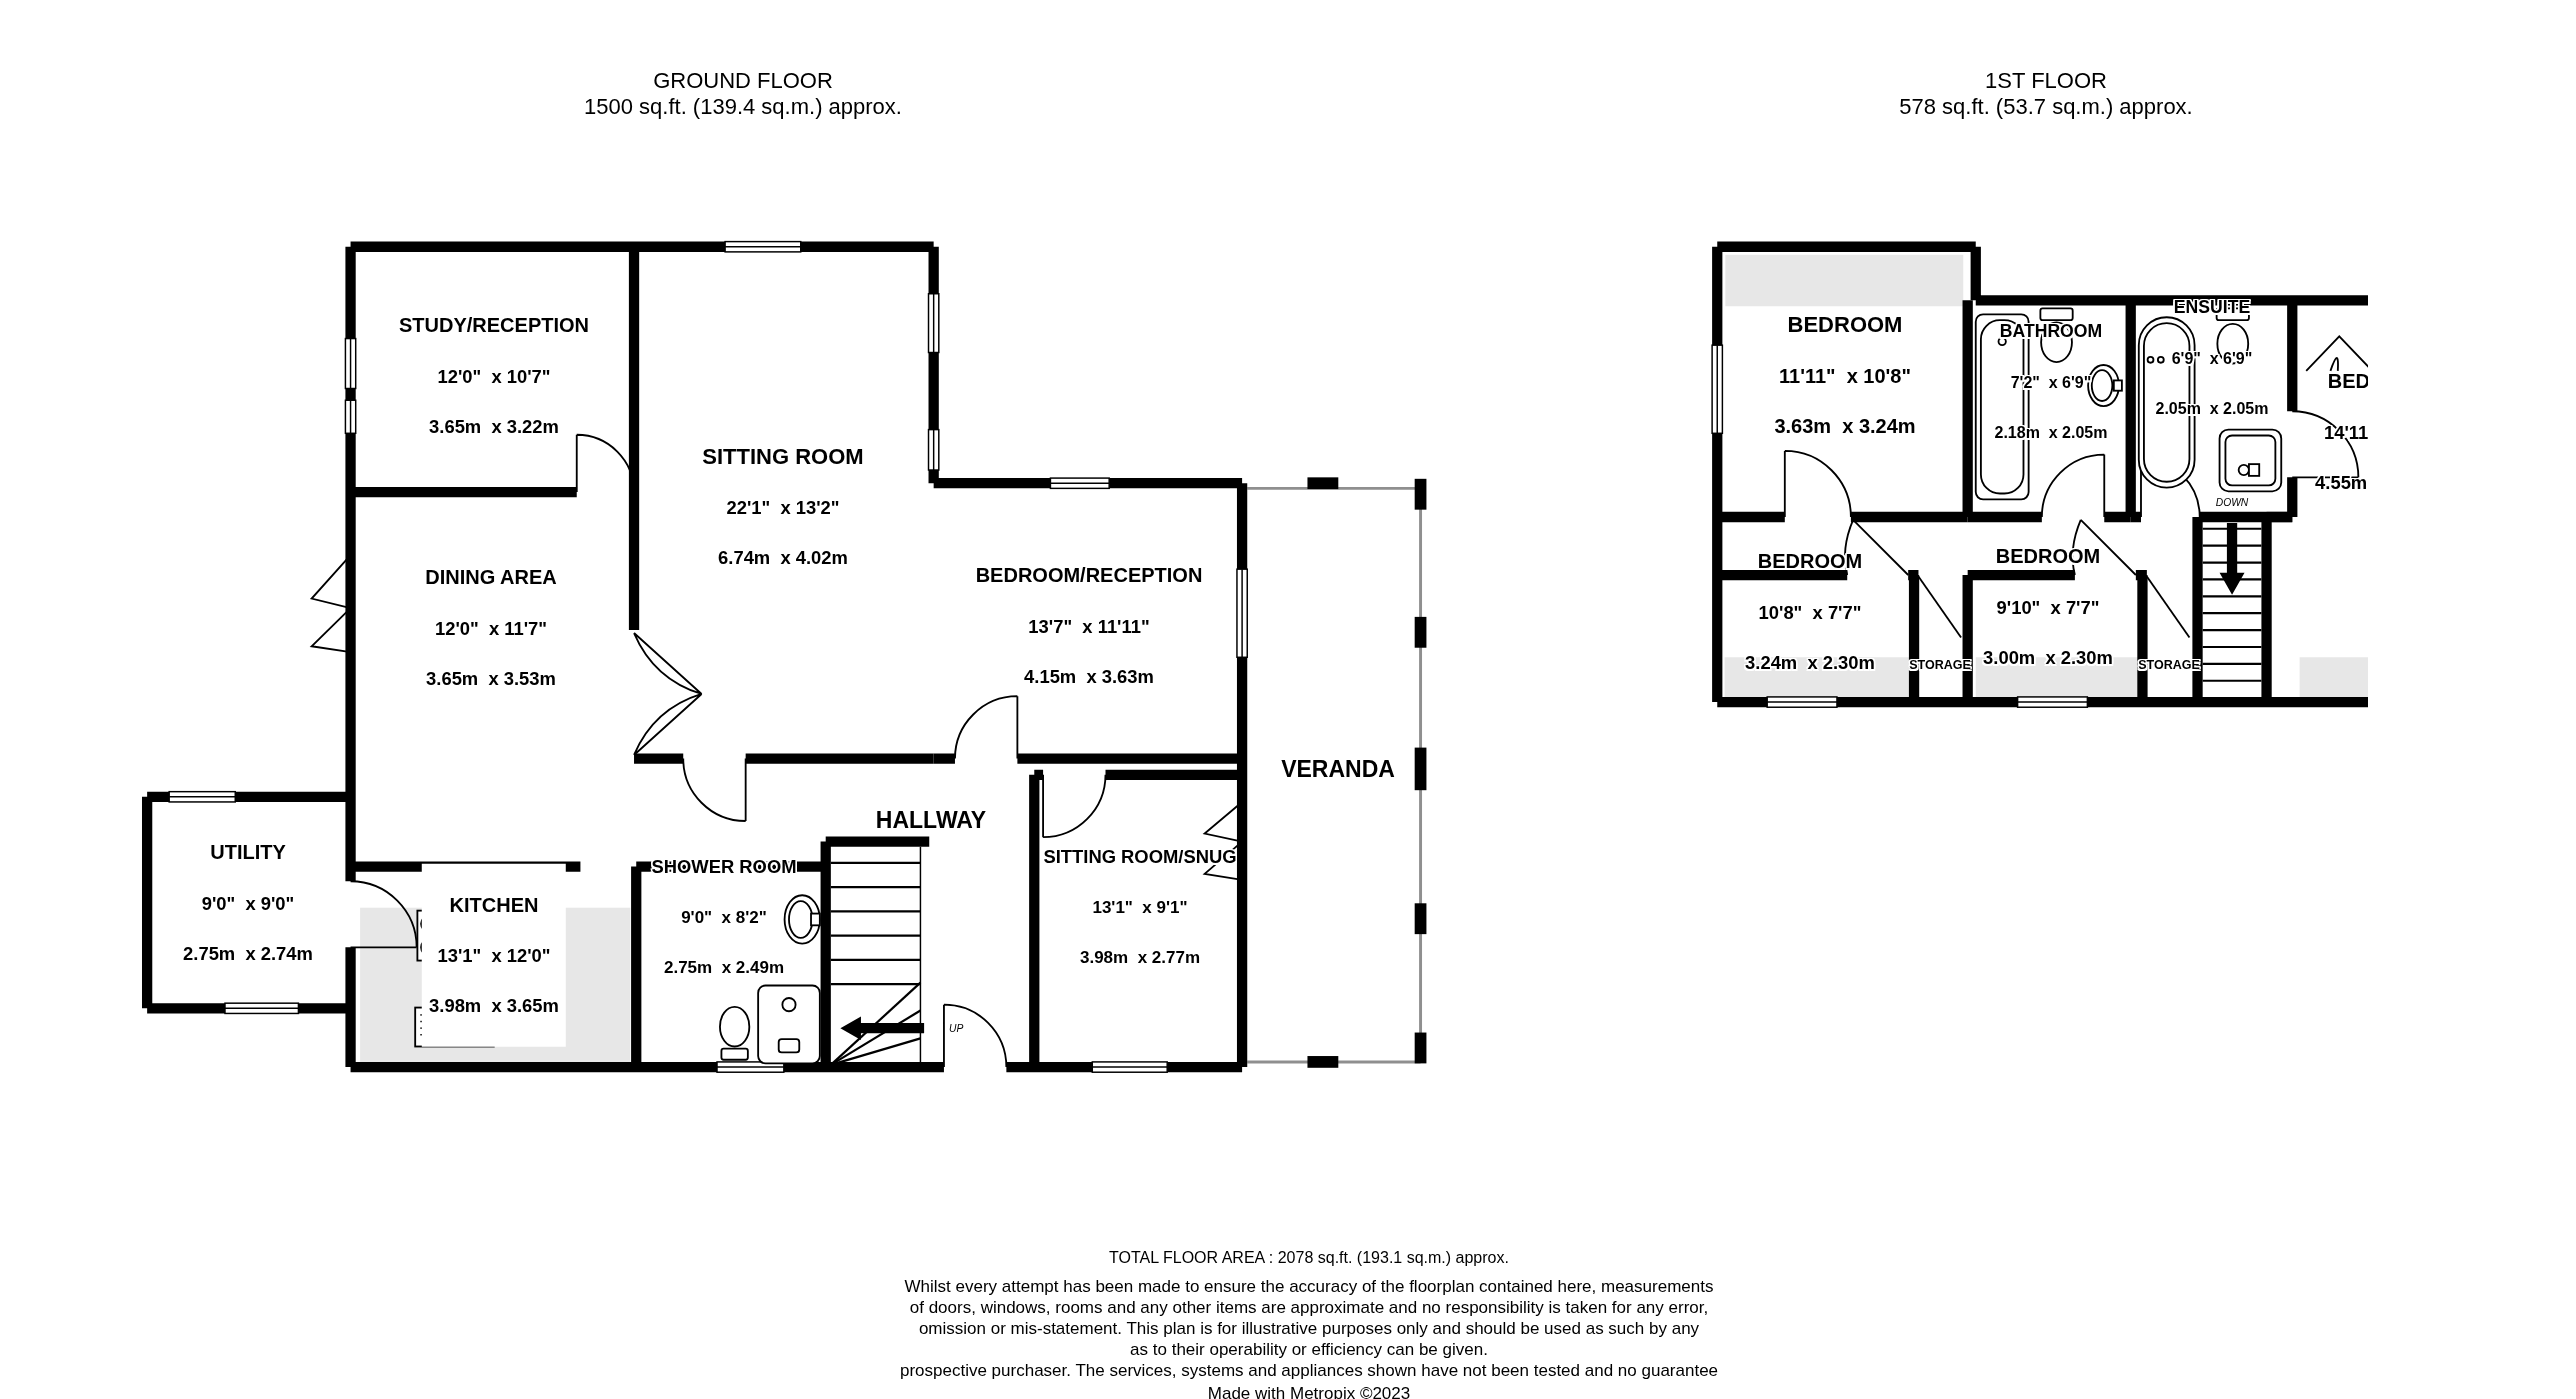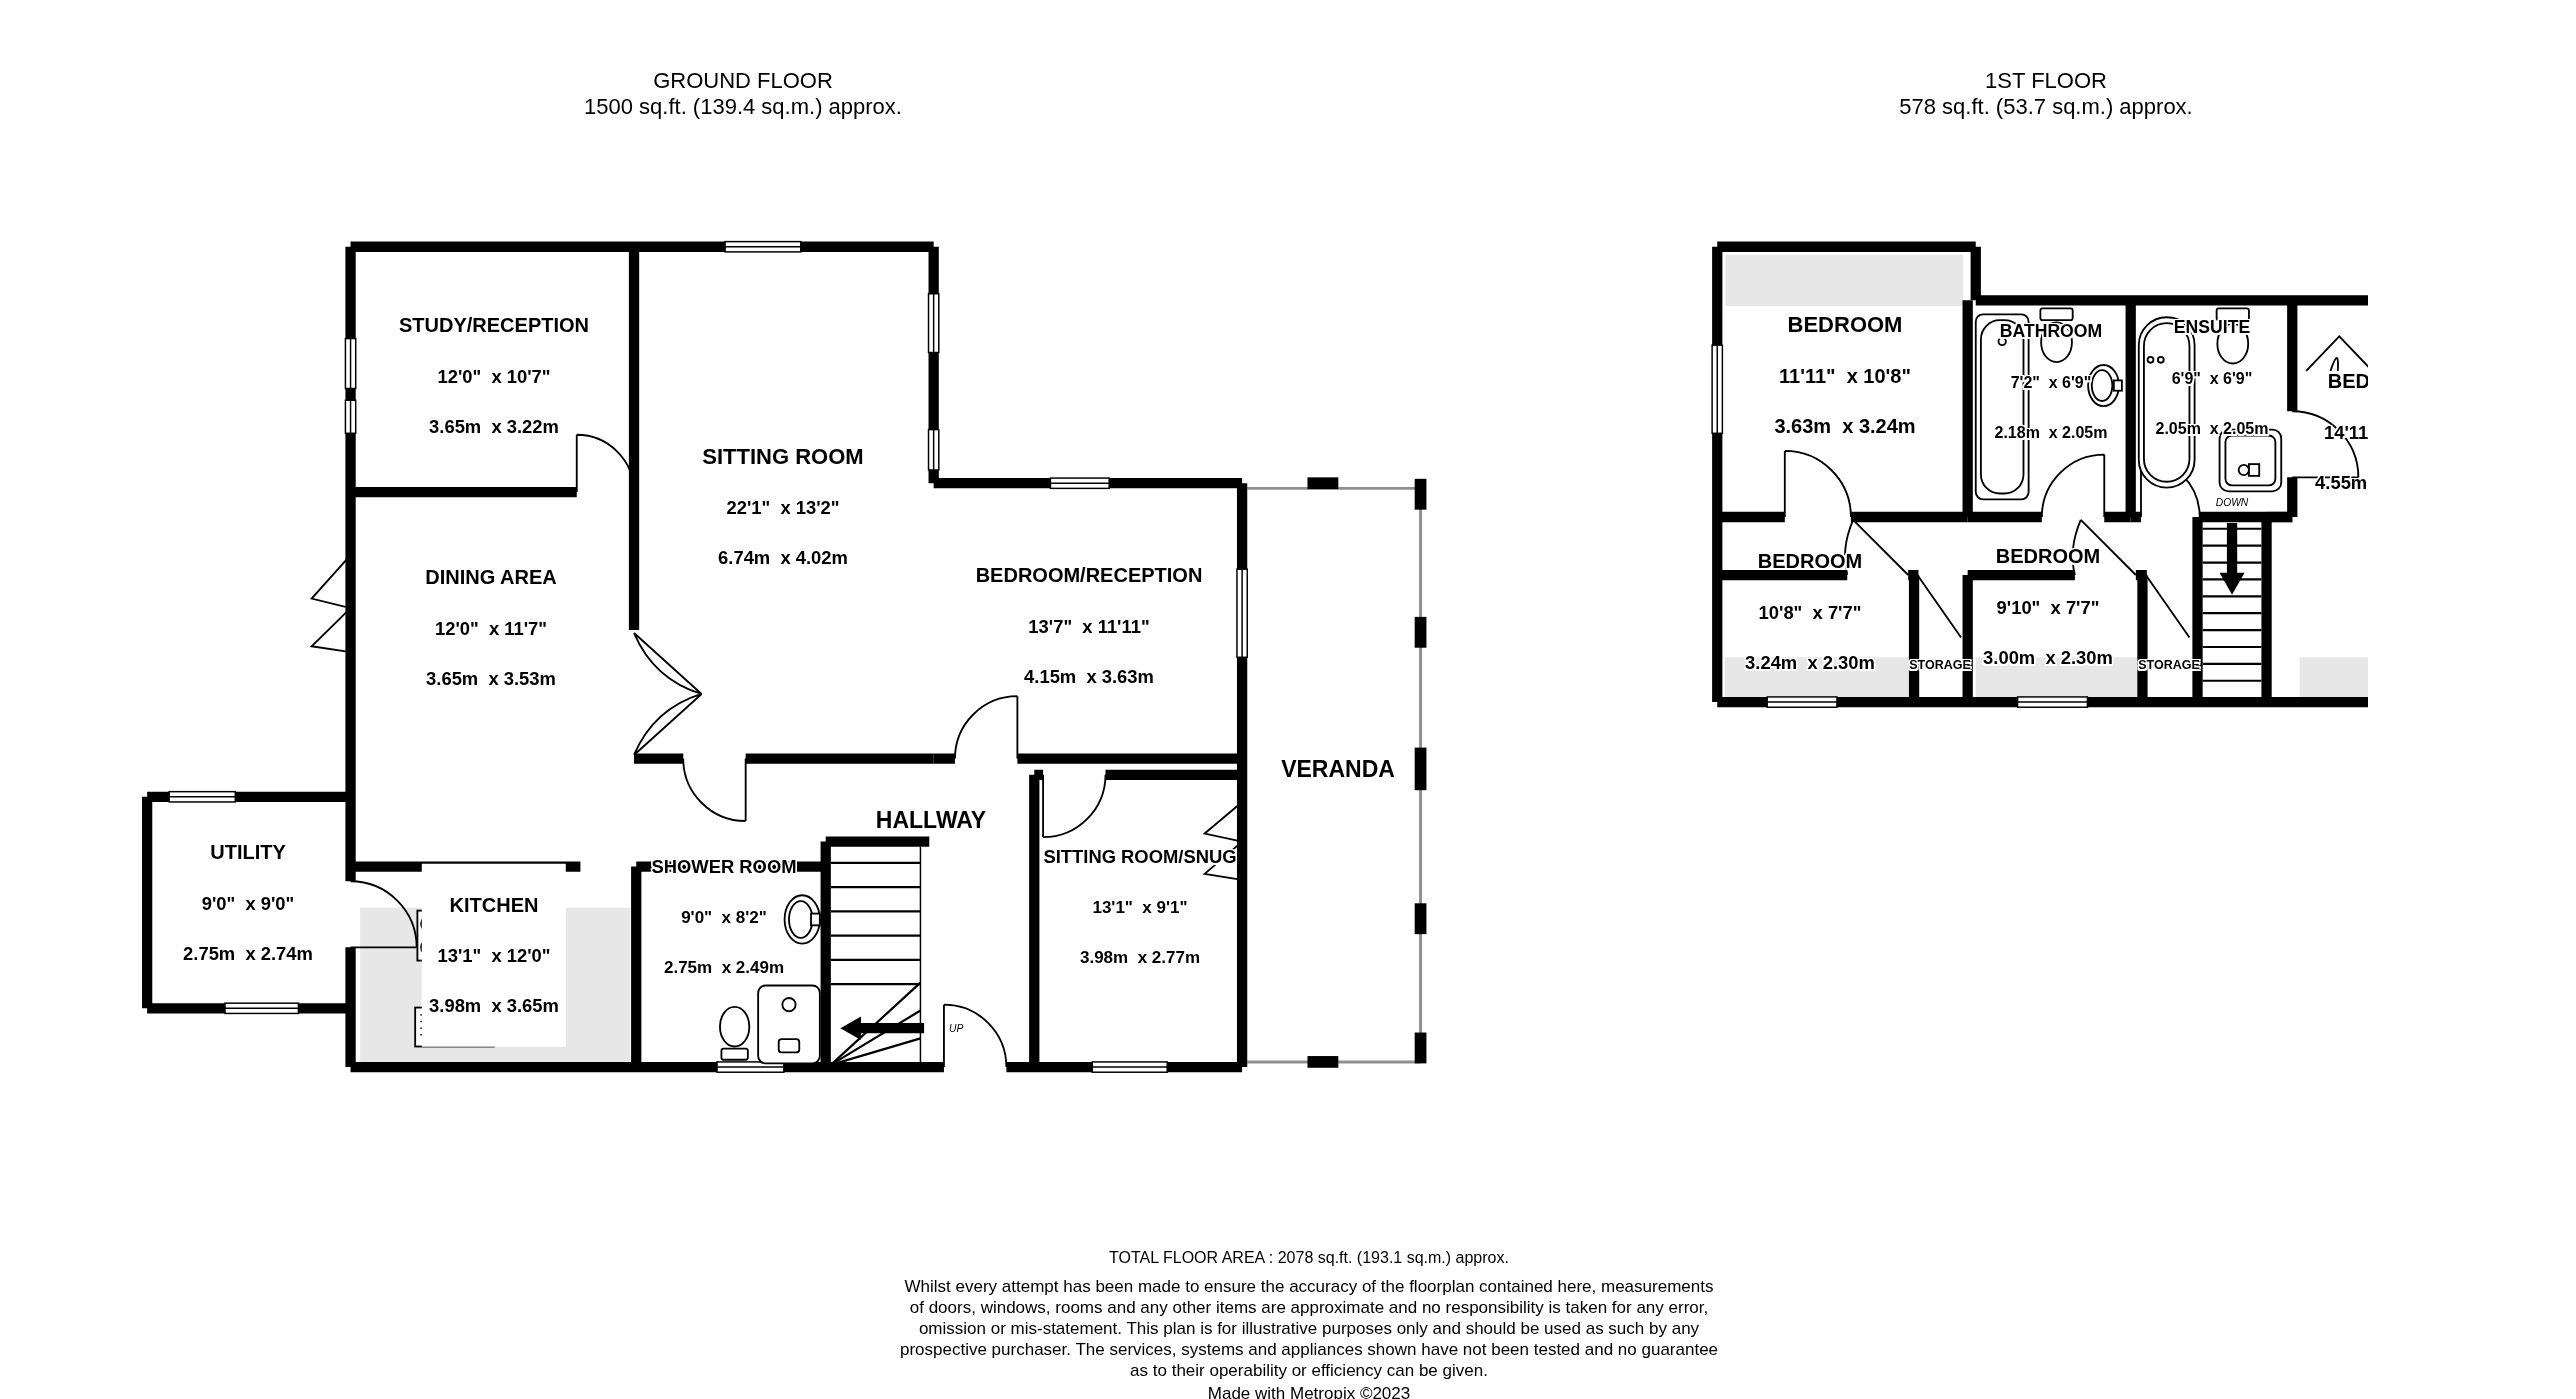--- a/index.html
+++ b/index.html
@@ -395,21 +395,21 @@
   <div class="lbl" style="left:1845px;top:375px">
     <div class="rname" style="font-size:22px">BEDROOM</div>
     <div class="rdim" style="font-size:20px">11'11"  x 10'8"</div>
     <div class="rdim" style="font-size:20px">3.63m  x 3.24m</div>
   </div>
   <div class="lbl" style="left:2051px;top:382px">
     <div class="rname" style="font-size:17.6px">BATHROOM</div>
     <div class="rdim" style="font-size:16px">7'2"  x 6'9"</div>
     <div class="rdim" style="font-size:16px">2.18m  x 2.05m</div>
   </div>
-  <div class="lbl" style="left:2212px;top:378px">
+  <div class="lbl" style="left:2212px;top:358px">
     <div class="rname" style="font-size:17.6px">ENSUITE</div>
     <div class="rdim" style="font-size:16px">6'9"  x 6'9"</div>
     <div class="rdim" style="font-size:16px">2.05m  x 2.05m</div>
   </div>
   <div class="lbl" style="left:2380px;top:432px">
     <div class="rname">BEDROOM</div>
     <div class="rdim">14'11"  x 7'8"</div>
     <div class="rdim">4.55m  x 2.34m</div>
   </div>
   <div class="lbl" style="left:1810px;top:612px">
@@ -430,19 +430,19 @@
   </div>
   <div class="lbl tiny-label" style="left:2232px;top:502px">
     <div>DOWN</div>
   </div>
 
   <div class="footer" style="left:1309px;top:1243px">
     <div class="total">TOTAL FLOOR AREA : 2078 sq.ft. (193.1 sq.m.) approx.</div>
     <div class="disc">Whilst every attempt has been made to ensure the accuracy of the floorplan contained here, measurements</div>
     <div class="disc">of doors, windows, rooms and any other items are approximate and no responsibility is taken for any error,</div>
     <div class="disc">omission or mis-statement. This plan is for illustrative purposes only and should be used as such by any</div>
+    <div class="disc">as to their operability or efficiency can be given.</div>
     <div class="disc">prospective purchaser. The services, systems and appliances shown have not been tested and no guarantee</div>
-    <div class="disc">as to their operability or efficiency can be given.</div>
     <div class="credit">Made with Metropix ©2023</div>
   </div>
 
 </div>
 
 
 </body></html>

